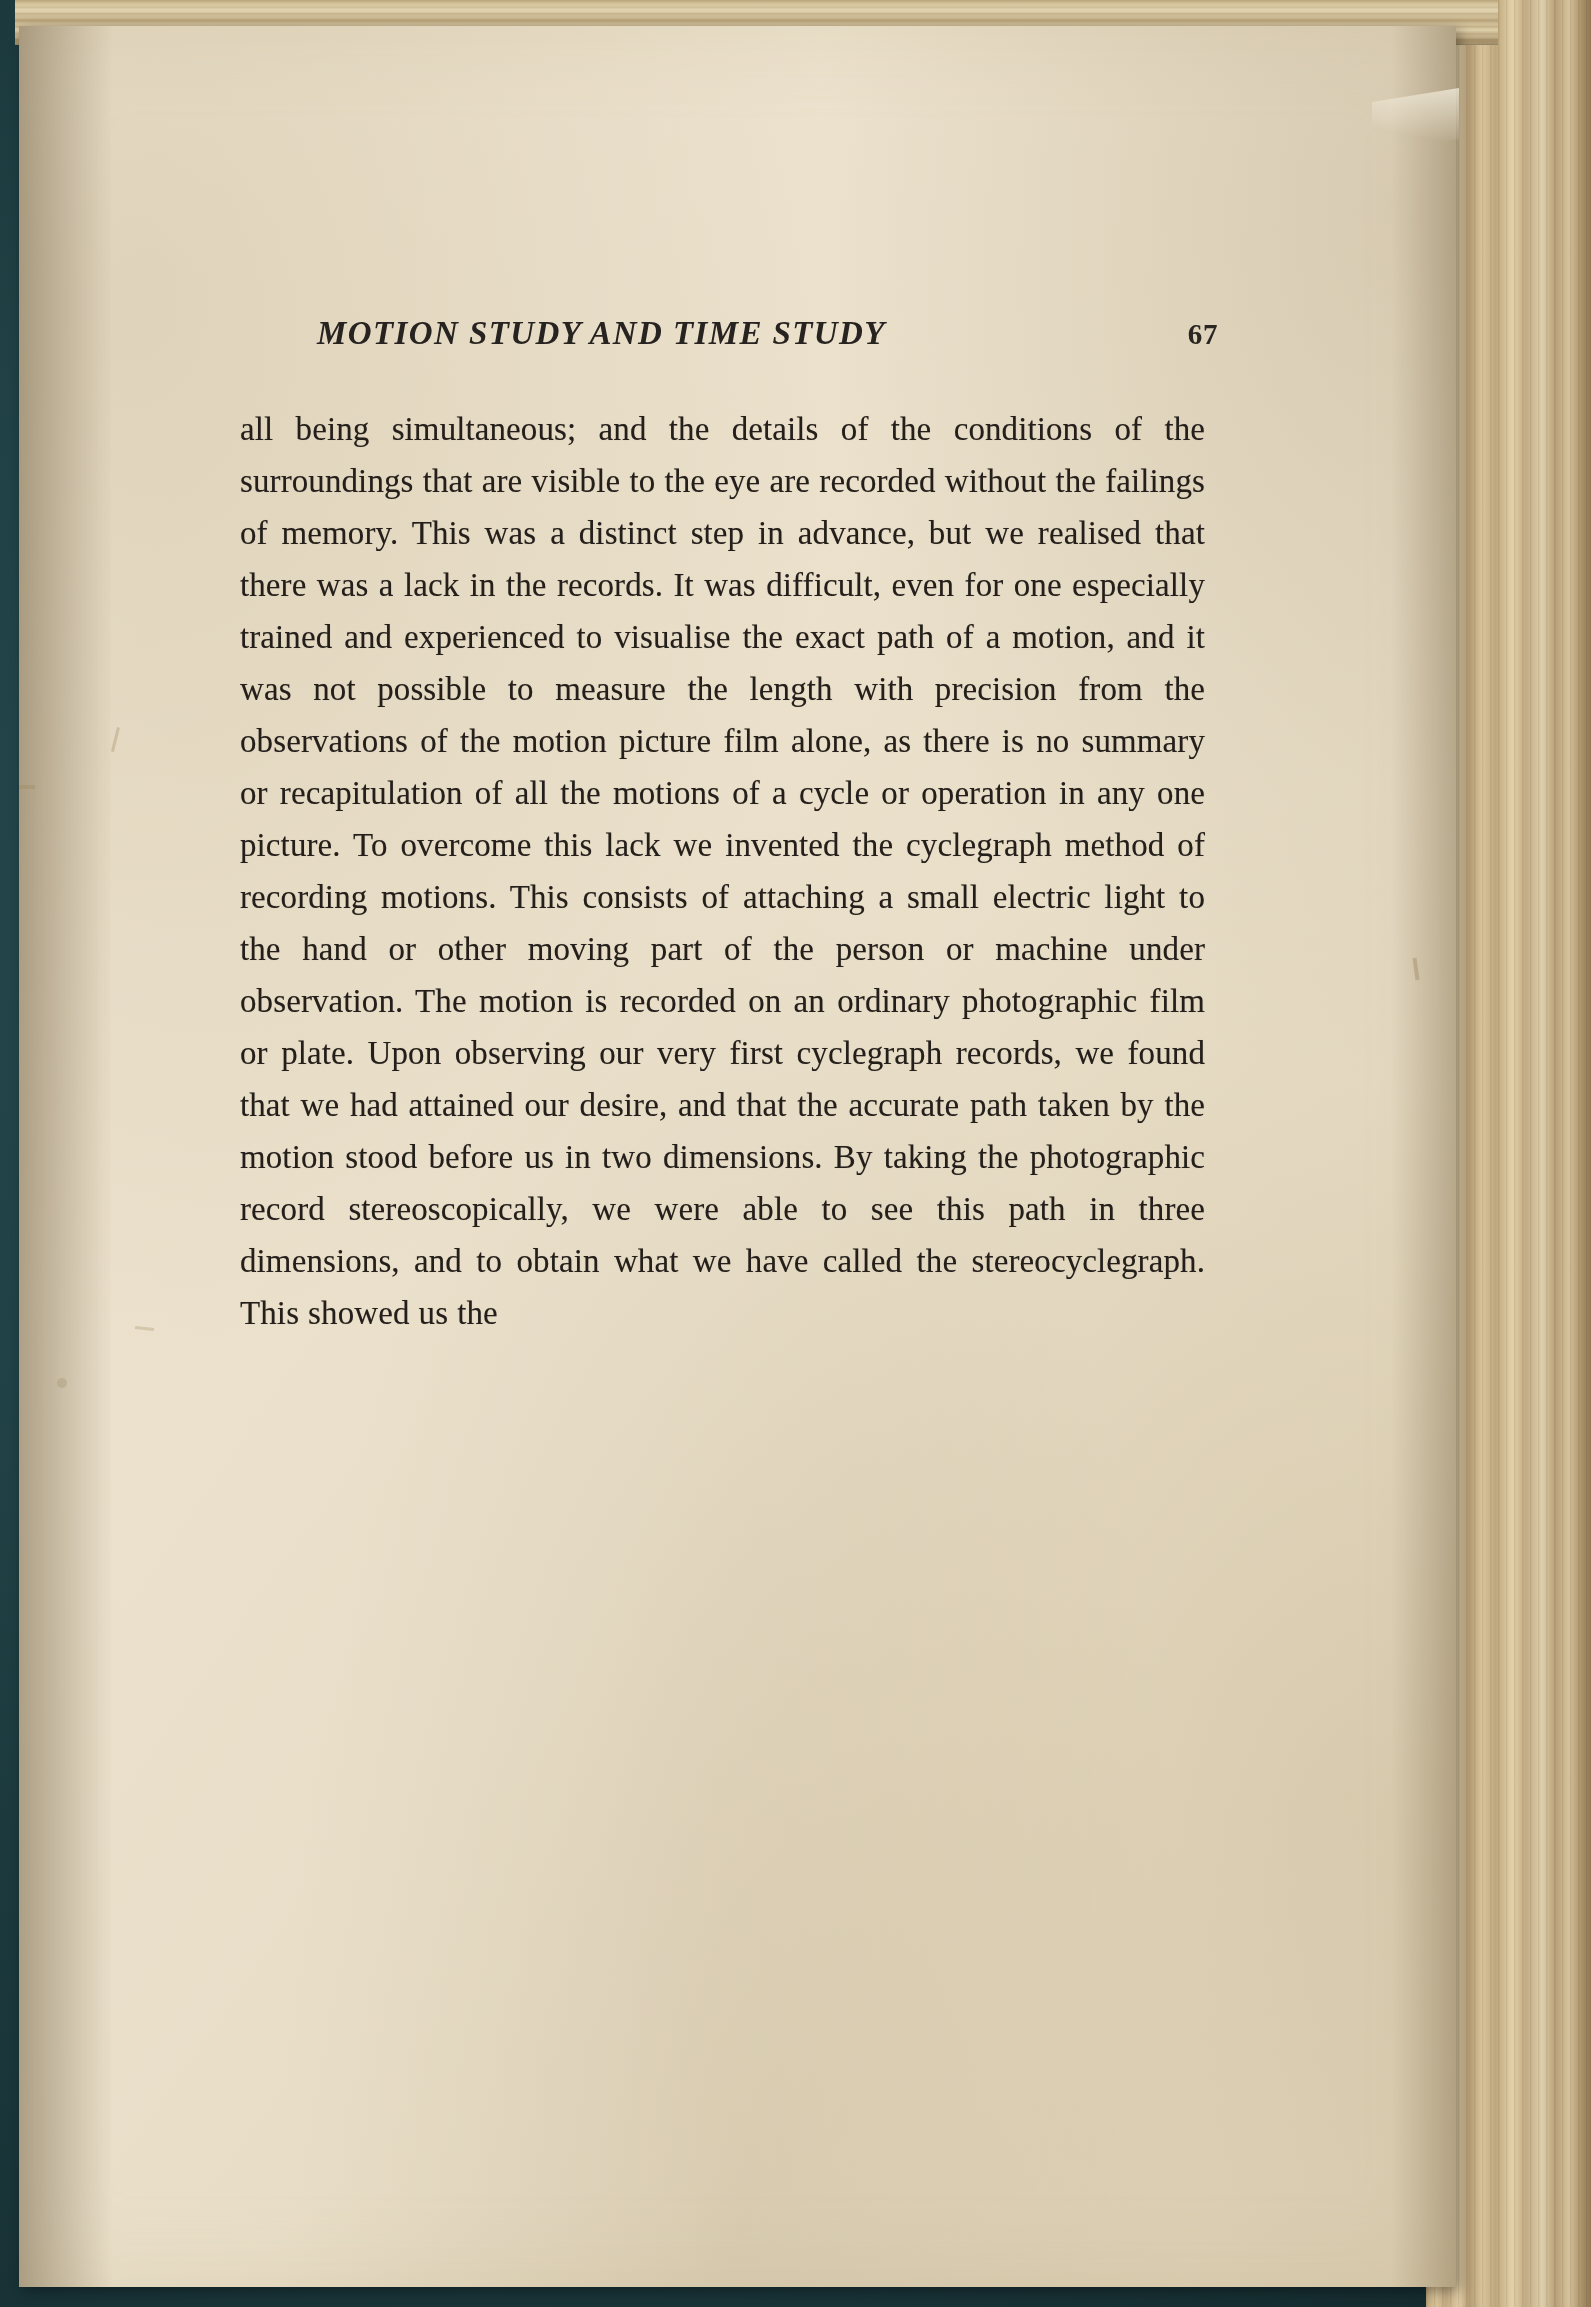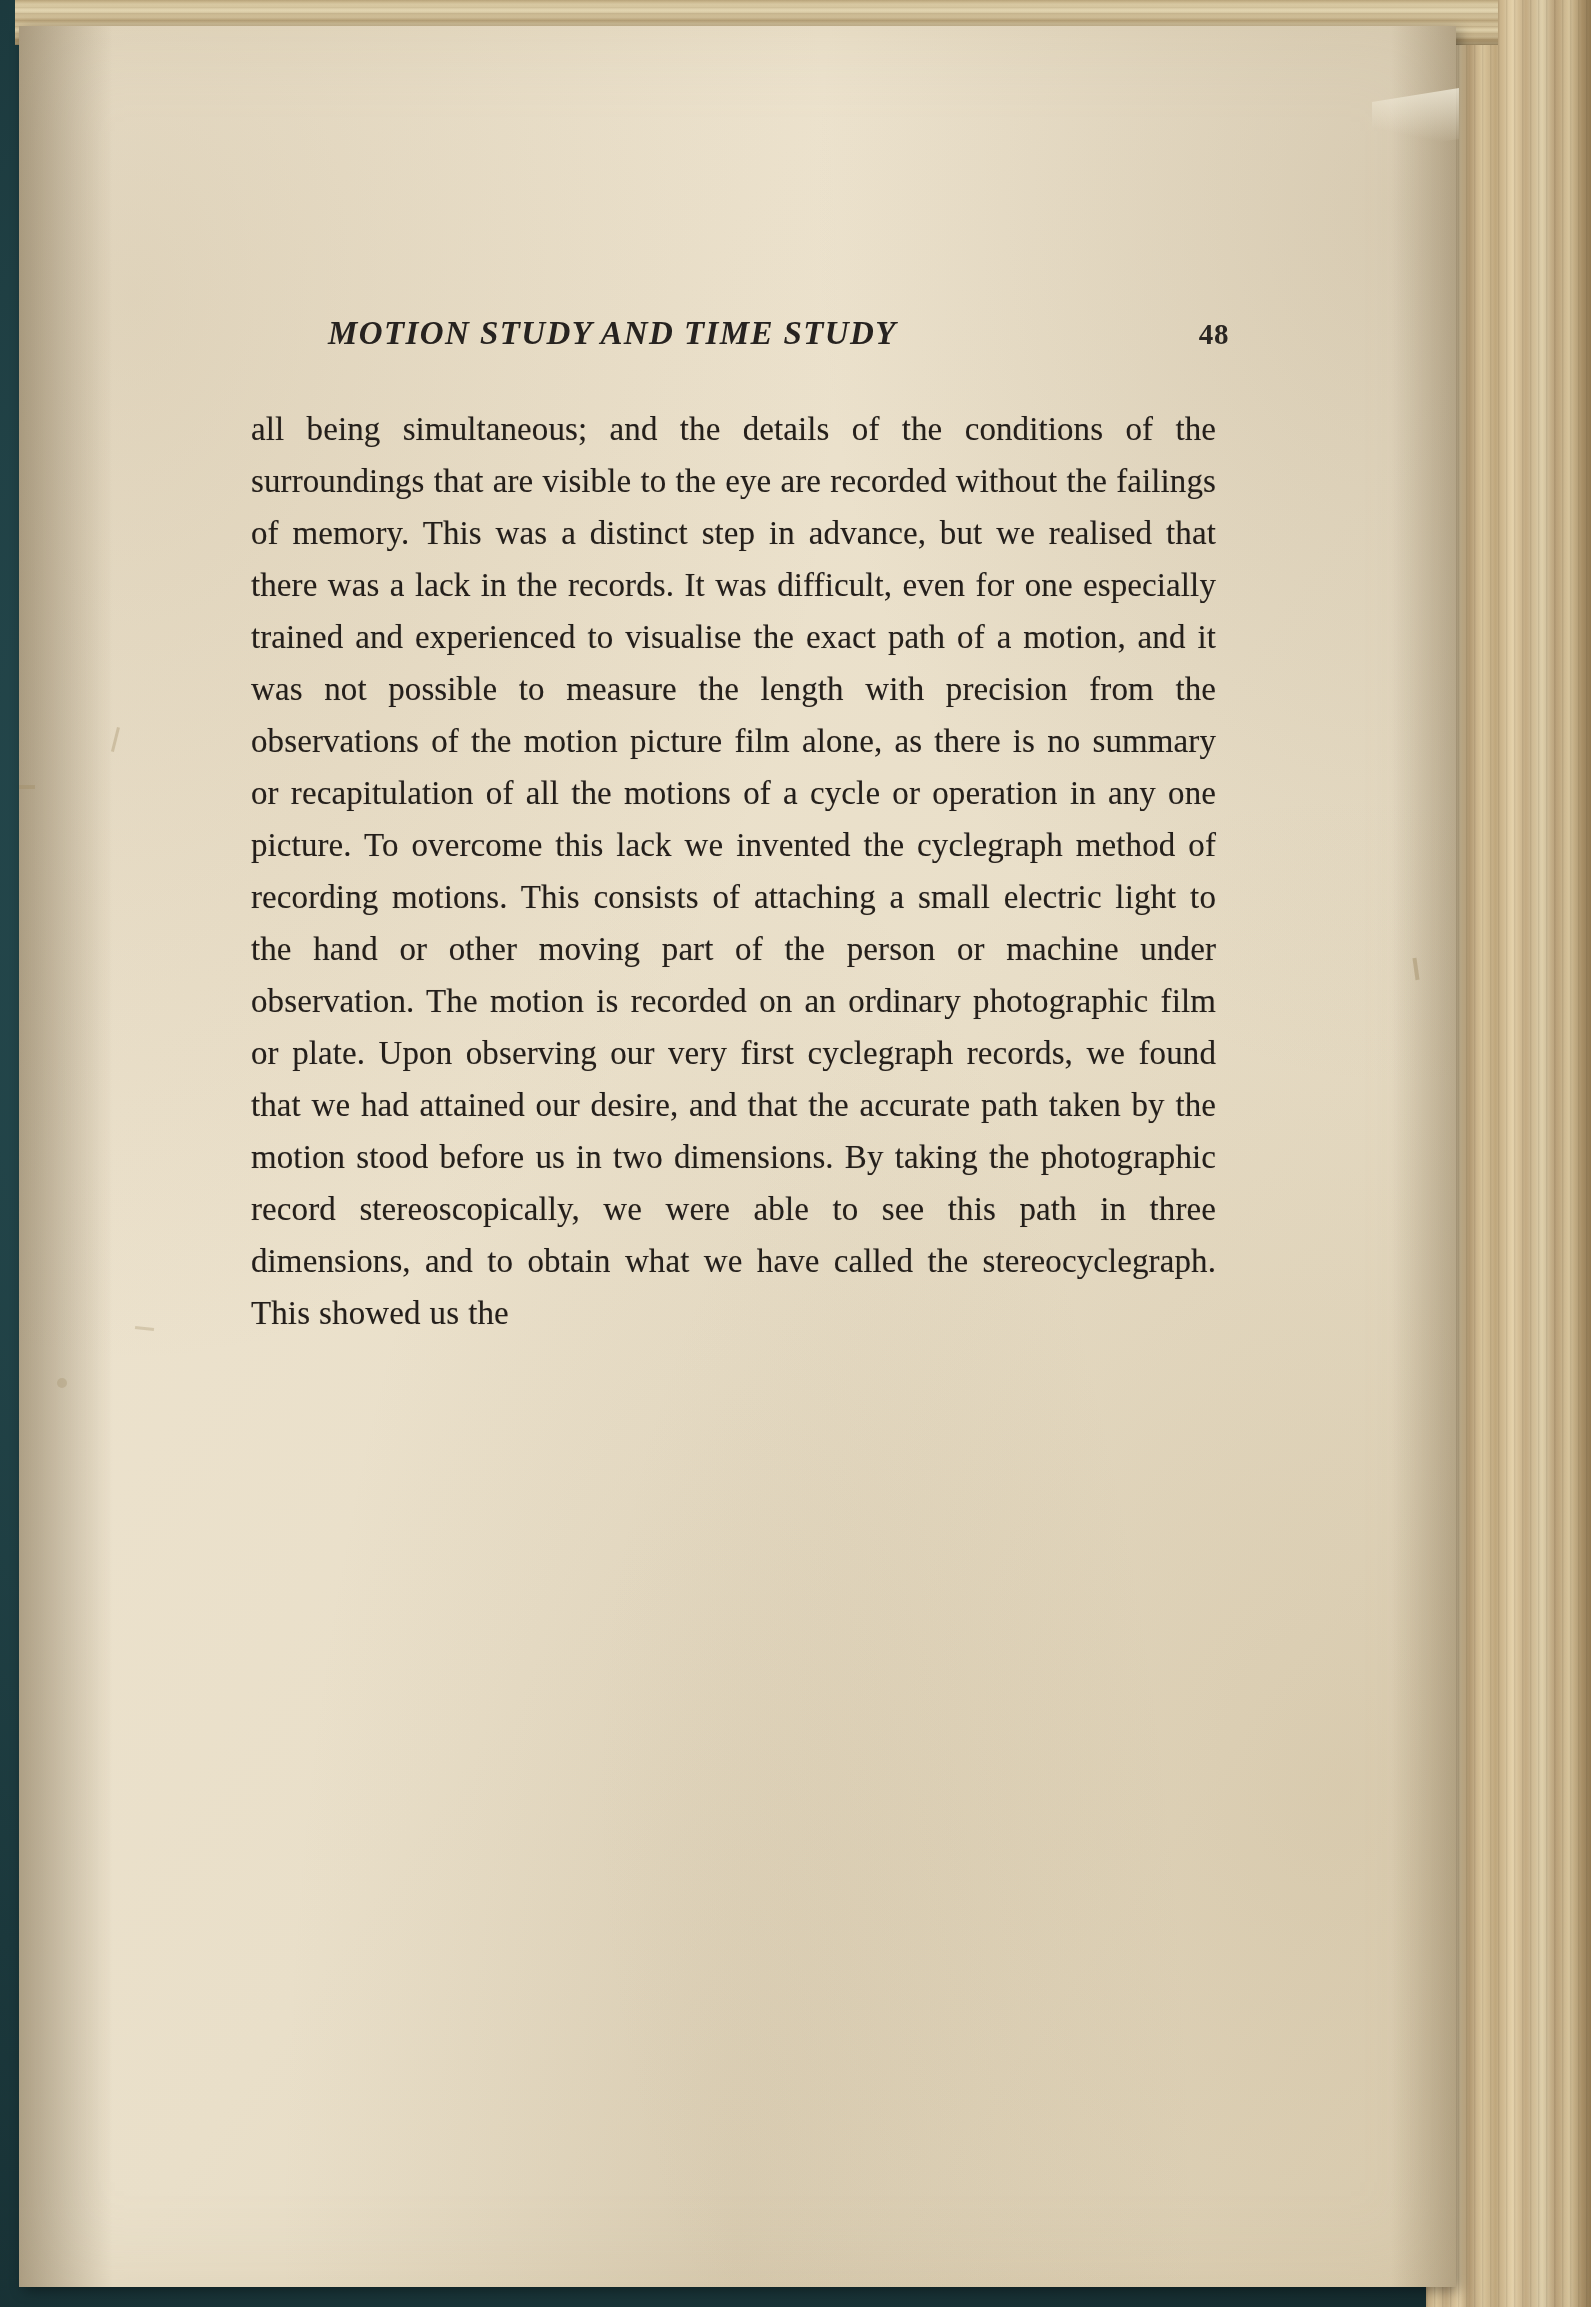--- a/index.html
+++ b/index.html
@@ -136,21 +136,21 @@
     right:-2.9px; top:69px;
     width:87px; height:51px;
     background: linear-gradient(200deg, rgba(255,252,238,.65), rgba(214,196,158,0) 70%);
     transform: skewY(-9deg);
     pointer-events:none;
   }
 
   
   .textblock {
     position: absolute;
-    left: 216px;
+    left: 205px;
     top: 289px;
     width: 997px;
   }
   .running-head {
     display: flex;
     align-items: baseline;
     justify-content: space-between;
     margin: 0 0 51px 0;
     padding-left: 93px;
   }
@@ -212,21 +212,21 @@
     <div class="speck s1"></div>
     <div class="speck s2"></div>
     <div class="speck s3"></div>
     <div class="speck s4"></div>
     <div class="speck s5"></div>
 
     <div class="textblock">
 
       <div class="running-head">
         <span class="title">MOTION STUDY AND TIME STUDY</span>
-        <span class="folio">48</span>
+        <span class="folio">67</span>
       </div>
 
       <p class="body">all being simultaneous; and the details of the conditions of the surroundings that are visible to the eye are recorded without the failings of memory.  This was a distinct step in advance, but we realised that there was a lack in the records.  It was difficult, even for one especially trained and experienced to visualise the exact path of a motion, and it was not possible to measure the length with precision from the observations of the motion picture film alone, as there is no summary or recapitulation of all the motions of a cycle or operation in any one picture.  To overcome this lack we invented the cyclegraph method of recording motions.  This consists of attaching a small electric light to the hand or other moving part of the person or machine under observation.  The motion is recorded on an ordinary photographic film or plate.  Upon observing our very first cyclegraph records, we found that we had attained our desire, and that the accurate path taken by the motion stood before us in two dimensions.  By taking the photographic record stereoscopically, we were able to see this path in three dimensions, and to obtain what we have called the stereocyclegraph.  This showed us the</p>
 
     </div>
   </div>
 </div>
 
 
 </body></html>

